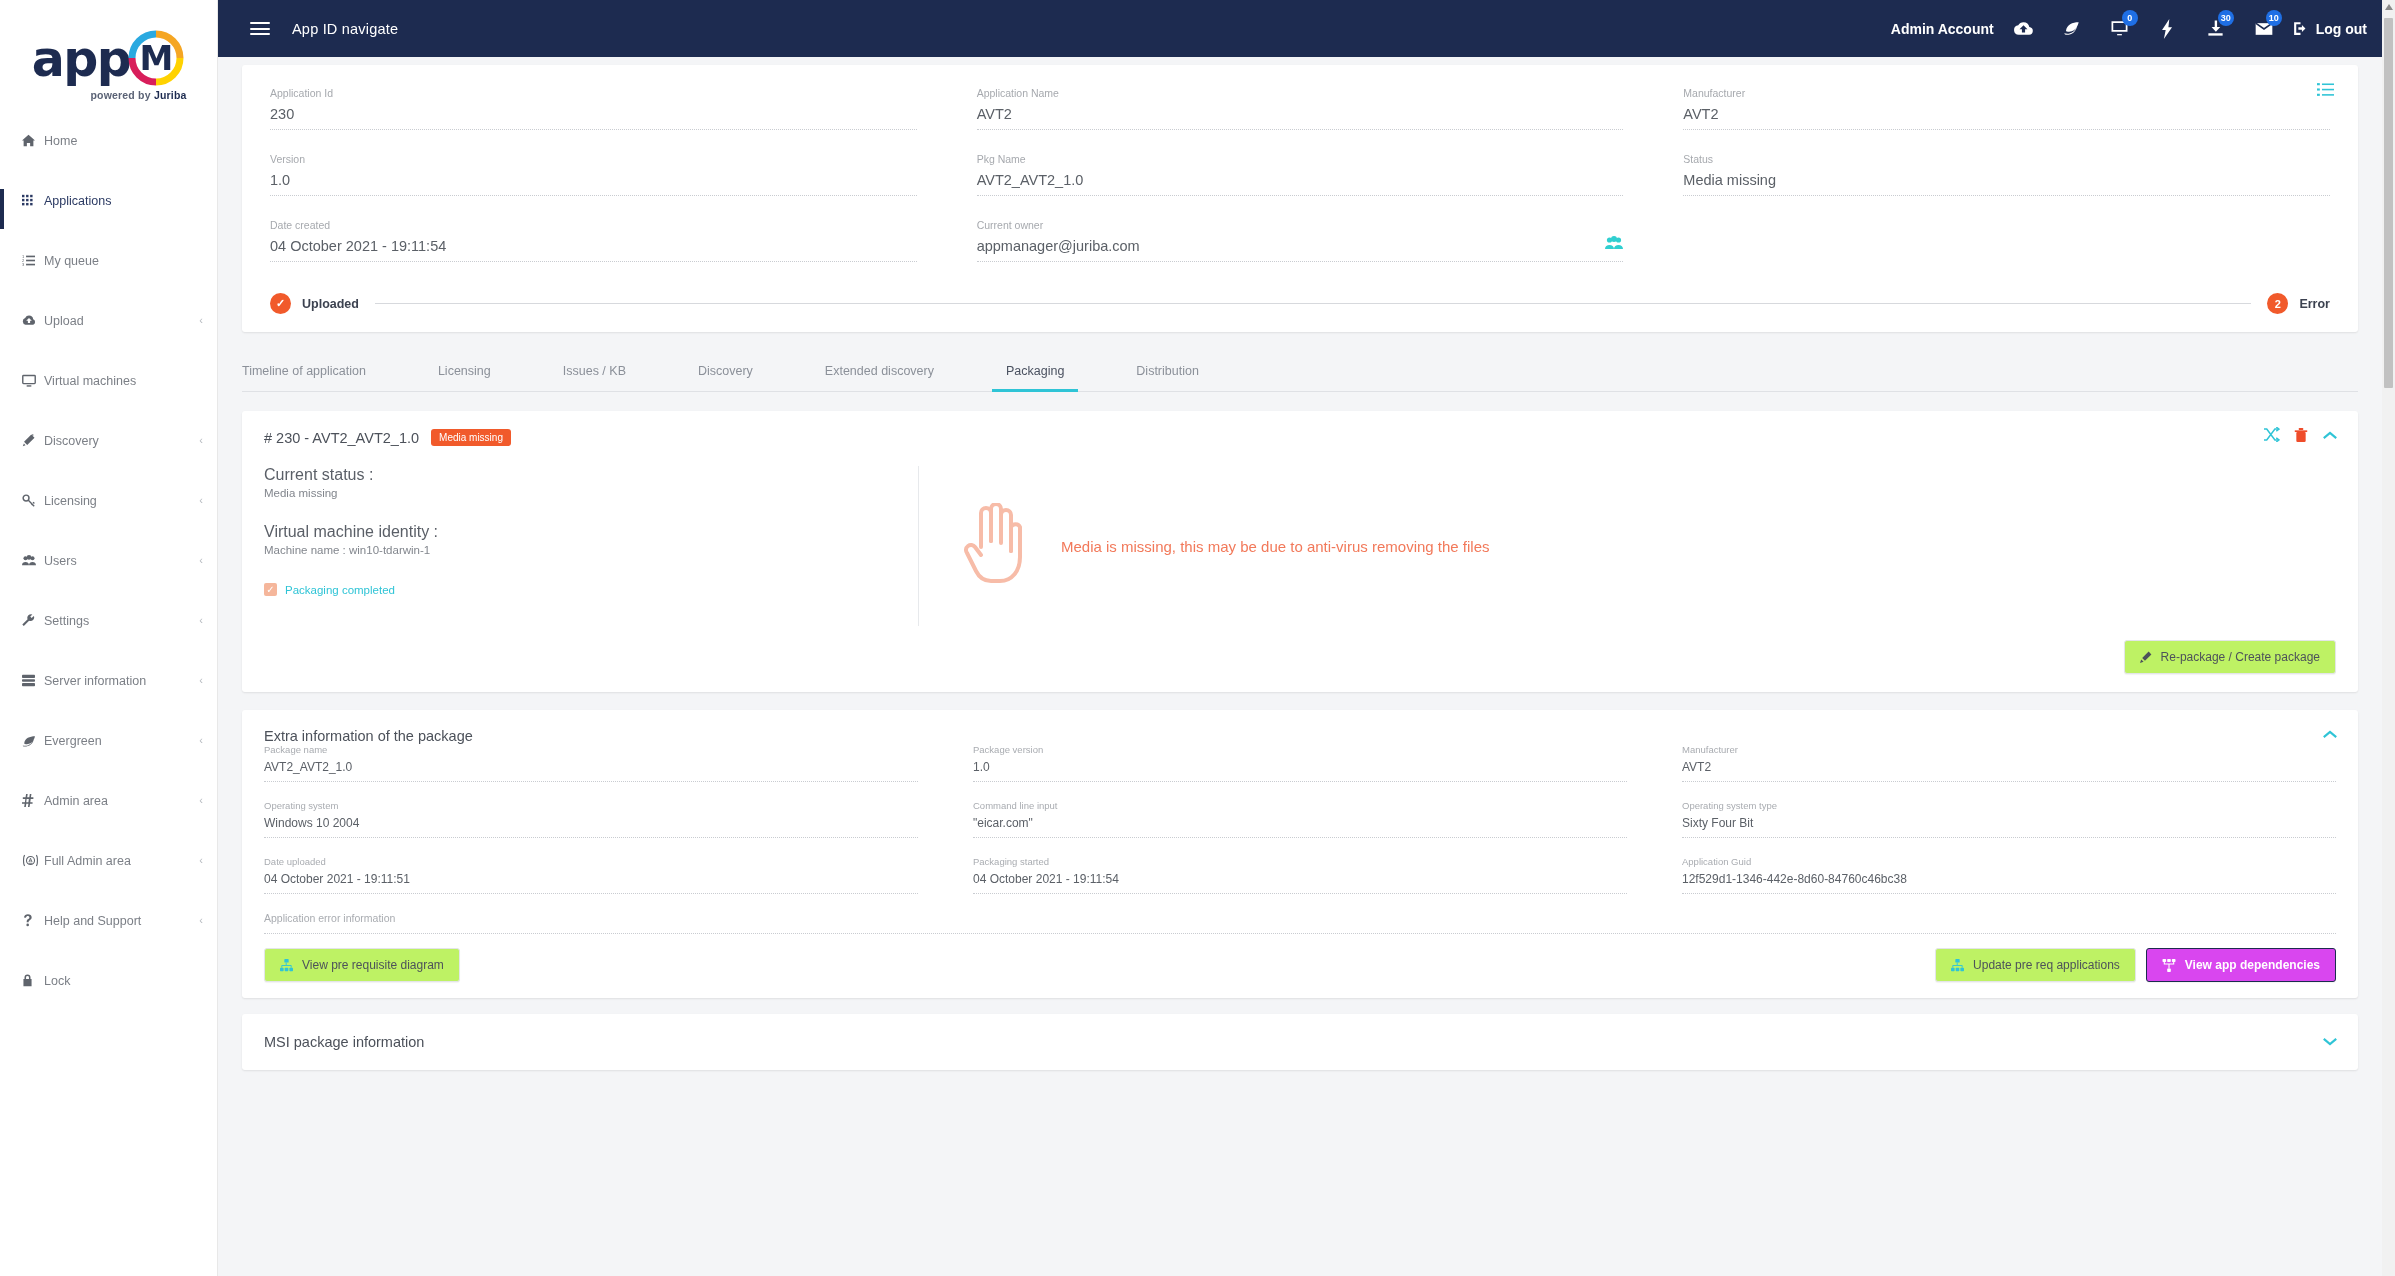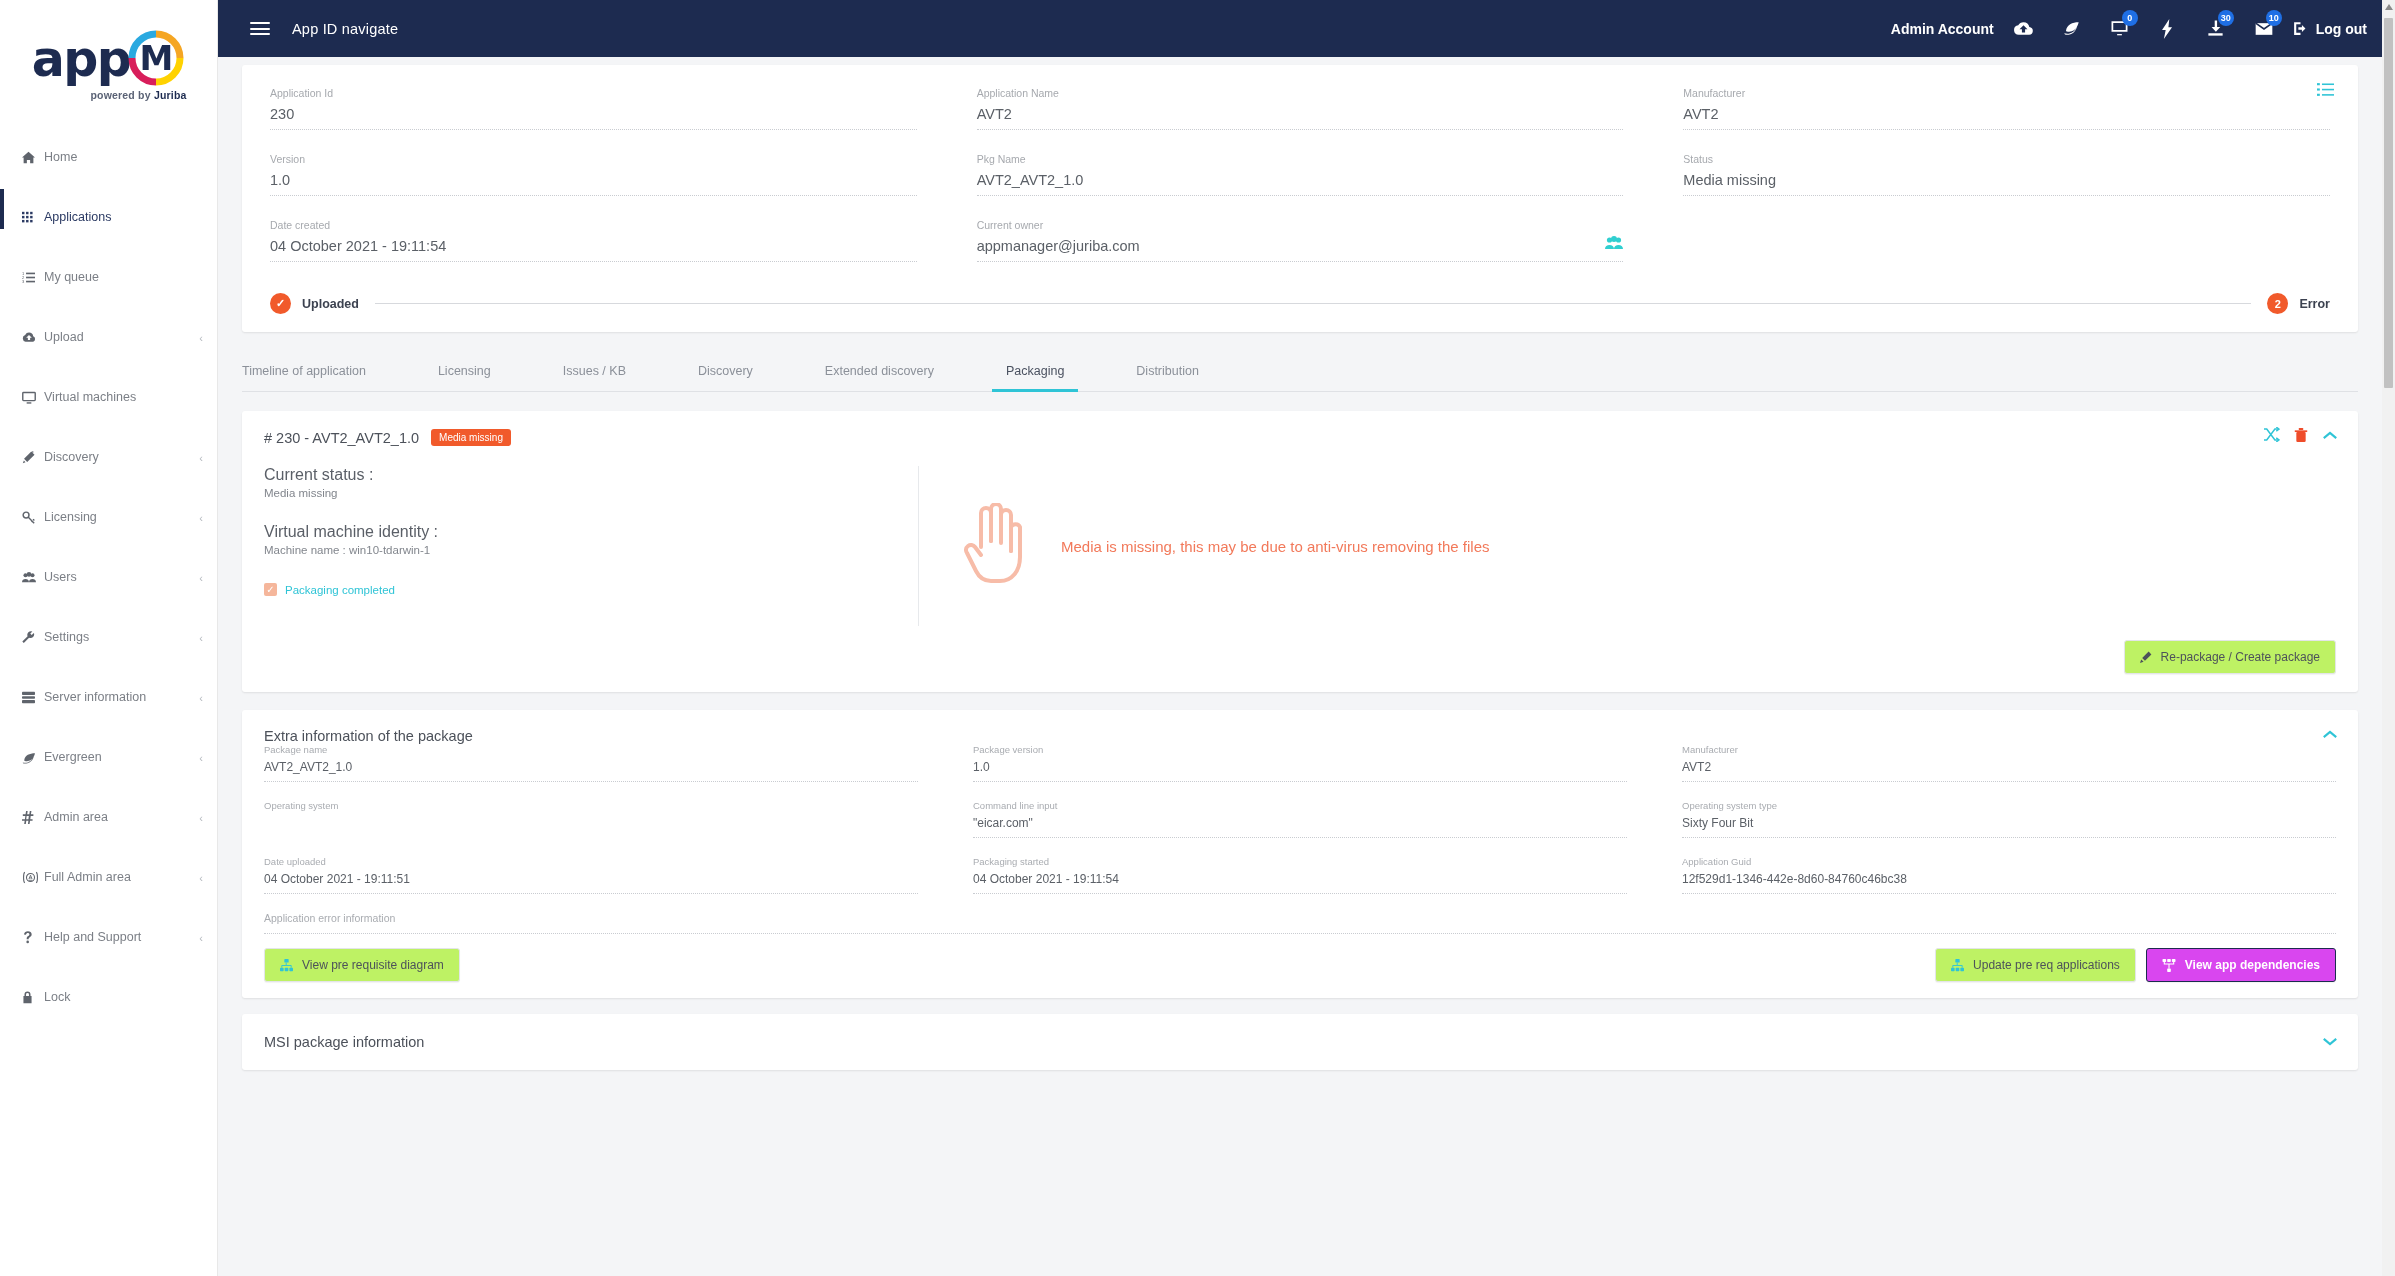--- a/index.html
+++ b/index.html
@@ -27,21 +27,21 @@
     position: absolute; inset: 0; display: flex; align-items: center; justify-content: center;
     font-family: "DejaVu Sans", sans-serif; font-size: 34px; font-weight: 700; color: #1d2b50;
   }
   .logo-sub {
     font-size: 10.5px; color: #5a6275; margin-top: 5px; margin-left: 60px; letter-spacing: .2px; font-weight: bold;
   }
   .logo-sub b { color: #1d2b50; }
 
   .nav { margin-top: 4px; }
   .nav-item {
-    display: flex; align-items: flex-end; height: 30px; padding-left: 22px;
+    display: flex; align-items: flex-start; height: 30px; padding-left: 22px;
     font-size: 12.5px; color: #7b7f86; cursor: pointer; position: relative;
     margin-bottom: 0;
   }
   .nav-spacer { height: 30px; }
   .nav-item .ico {
     width: 22px; flex: 0 0 22px; font-size: 13px; color: #5f646c; display: flex; align-items: center;
   }
   .nav-item .lbl { flex: 1; }
   .nav-item .car { font-size: 11px; color: #b5b9bf; padding-right: 14px; }
   .nav-item.active { color: #2b3a63; }
@@ -586,20 +586,21 @@
         <div class="efld">
           <div class="lab">Package version</div>
           <div class="val">1.0</div>
         </div>
         <div class="efld">
           <div class="lab">Manufacturer</div>
           <div class="val">AVT2</div>
         </div>
         <div class="efld">
           <div class="lab">Operating system</div>
+          <div class="val">Windows 10 2004</div>
         </div>
         <div class="efld">
           <div class="lab">Command line input</div>
           <div class="val">"eicar.com"</div>
         </div>
         <div class="efld">
           <div class="lab">Operating system type</div>
           <div class="val">Sixty Four Bit</div>
         </div>
         <div class="efld">

